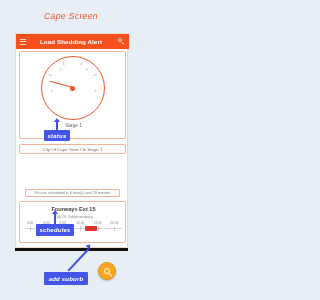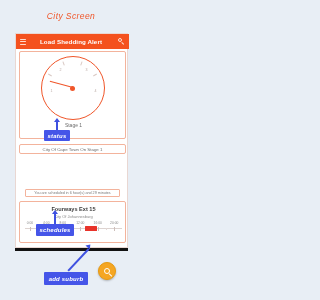--- a/index.html
+++ b/index.html
@@ -249,21 +249,21 @@
     border-right:3.4px solid transparent;
     border-bottom:4.6px solid #3f51e0;
     transform:rotate(43deg);
   }
 </style>
 </head>
 <body>
 
 <div id="root">
 
-  <div class="fig-title">City  Screen</div>
+  <div class="fig-title">Cape  Screen</div>
 
   <div class="phone">
 
     <div class="appbar">
       <div class="hamburger">
         <i></i>
           <i></i>
           <i></i>
       </div>
       <div class="appbar-title">Load Shedding Alert</div>

